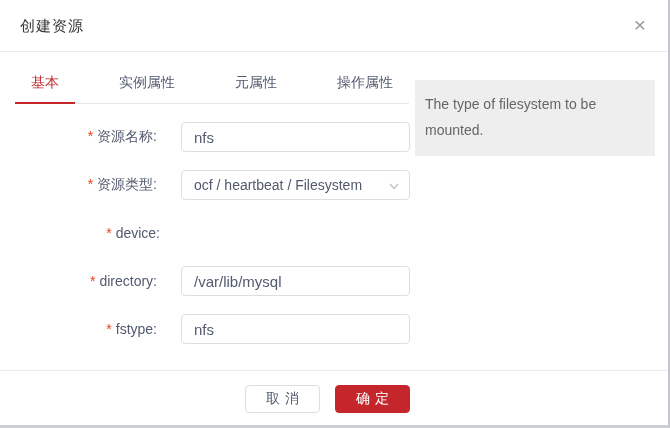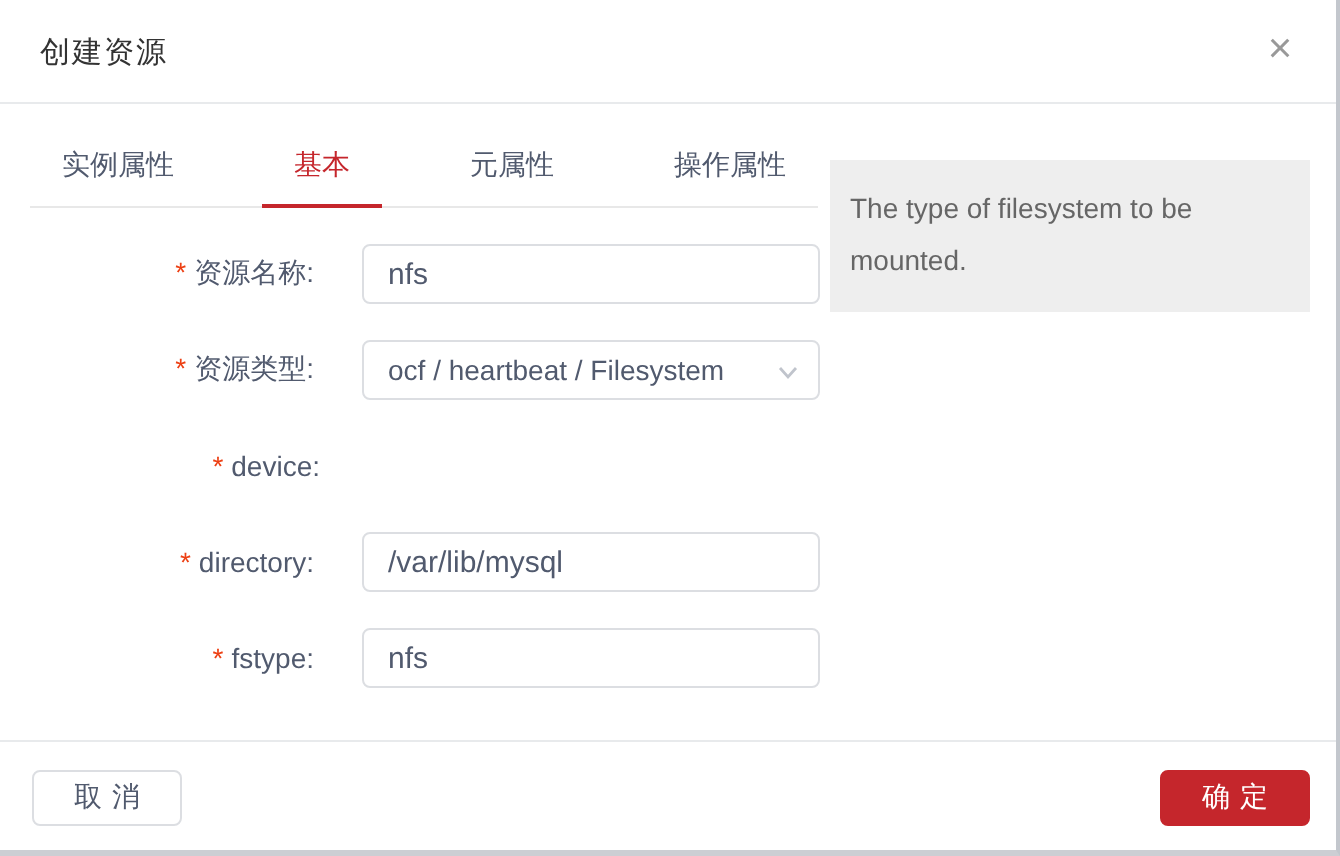--- a/index.html
+++ b/index.html
@@ -76,22 +76,22 @@
     white-space: nowrap; overflow: hidden;
   }
   .select-chevron {
     position: absolute; right: 9px; top: 9px; width: 12px; height: 12px;
     pointer-events: none;
   }
   
   .dlg-footer {
     position: absolute; left: 0; right: 0; bottom: 0; height: 55px;
     border-top: 1px solid #e8eaec;
-    display: flex; justify-content: space-between; align-items: flex-start;
-    gap: 15px; padding: 14px 13px 0 16px;
+    display: flex; justify-content: center; align-items: flex-start;
+    gap: 15px; padding: 14px 13px 0 0;
   }
   .btn {
     height: 28px; min-width: 58px; padding: 0 15px;
     border-radius: 4px; font-size: 14px; letter-spacing: 5px;
     text-indent: 5px;
     display: inline-flex; align-items: center; justify-content: center;
     cursor: pointer;
     font-family: "Liberation Sans", "DejaVu Sans", sans-serif;
   }
   .btn-cancel { background: #fff; border: 1px solid #dcdee2; color: #515a6e; }
@@ -103,22 +103,22 @@
 <div class="dialog">
 
   <div class="dlg-header">
     <div class="dlg-title">创建资源</div>
     <div class="dlg-close">×</div>
   </div>
 
   <div class="dlg-body">
 
     <div class="tabs-nav">
+      <div class="tab active">基本</div>
       <div class="tab">实例属性</div>
-      <div class="tab active">基本</div>
       <div class="tab">元属性</div>
       <div class="tab">操作属性</div>
     </div>
 
     <div class="help-panel">The type of filesystem to be mounted.</div>
 
     <div class="form">
 
       <div class="form-row">
         <div class="form-label"><span class="req">*</span><span>资源名称:</span></div>

